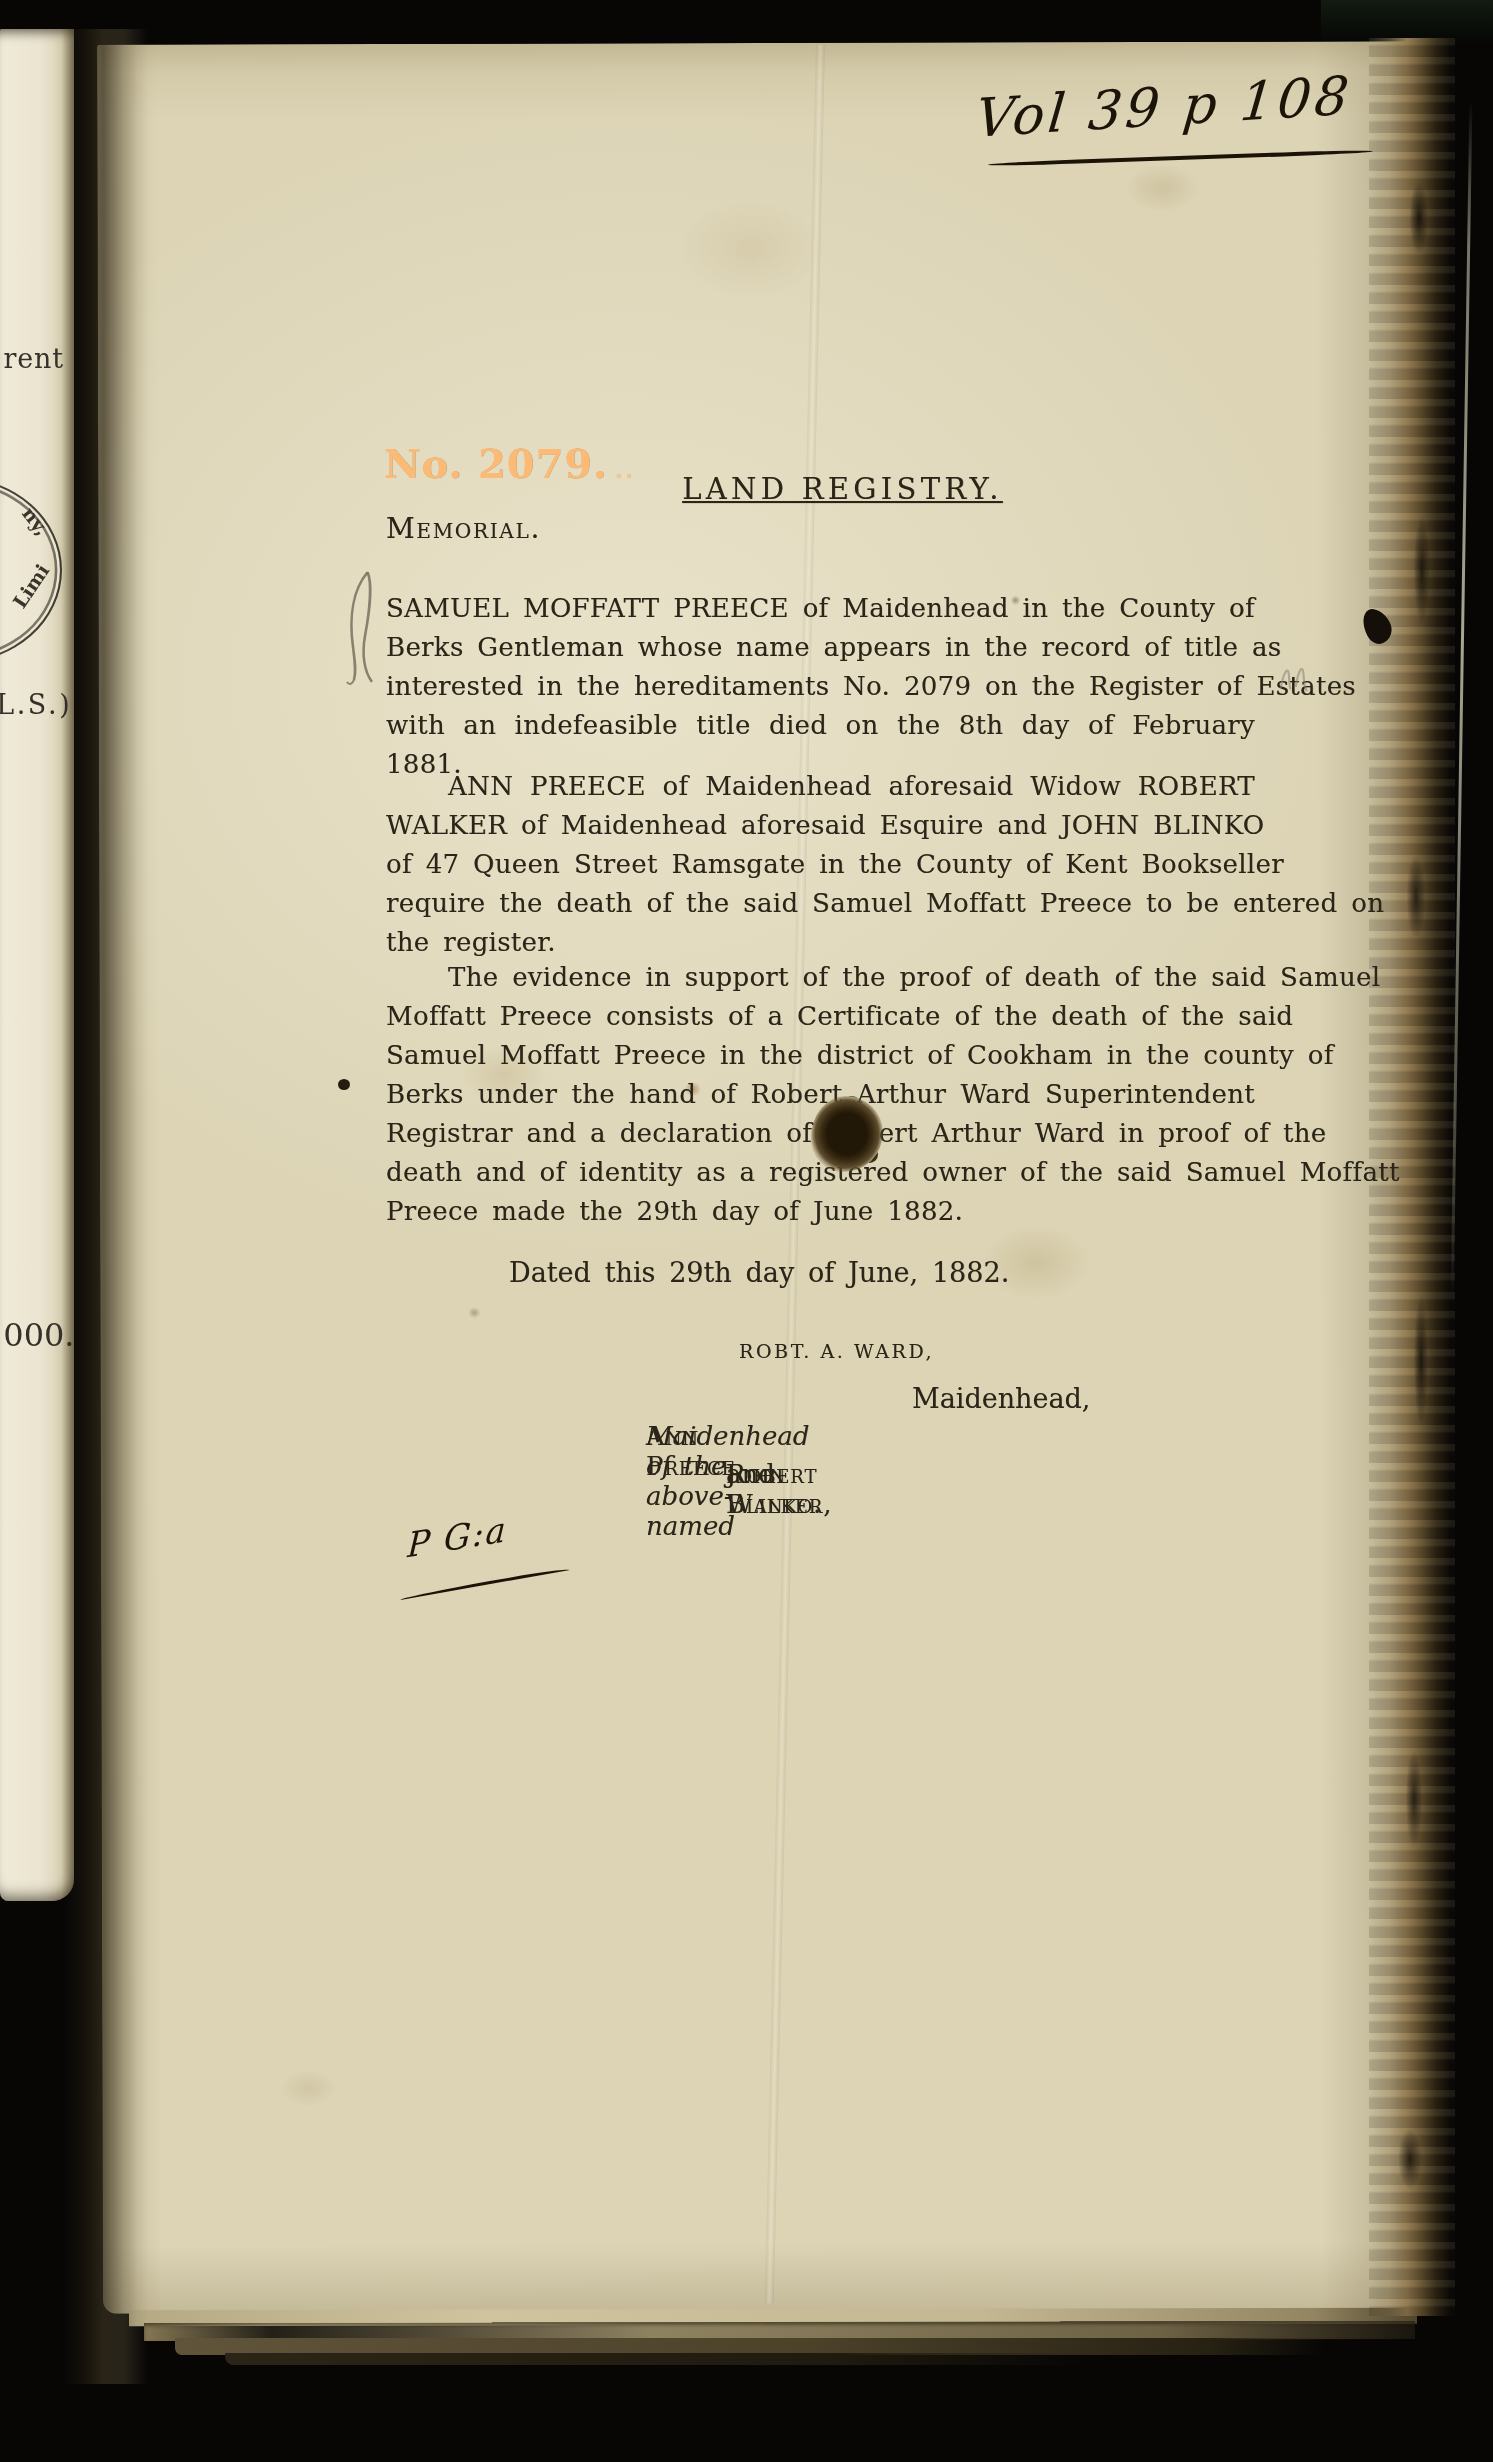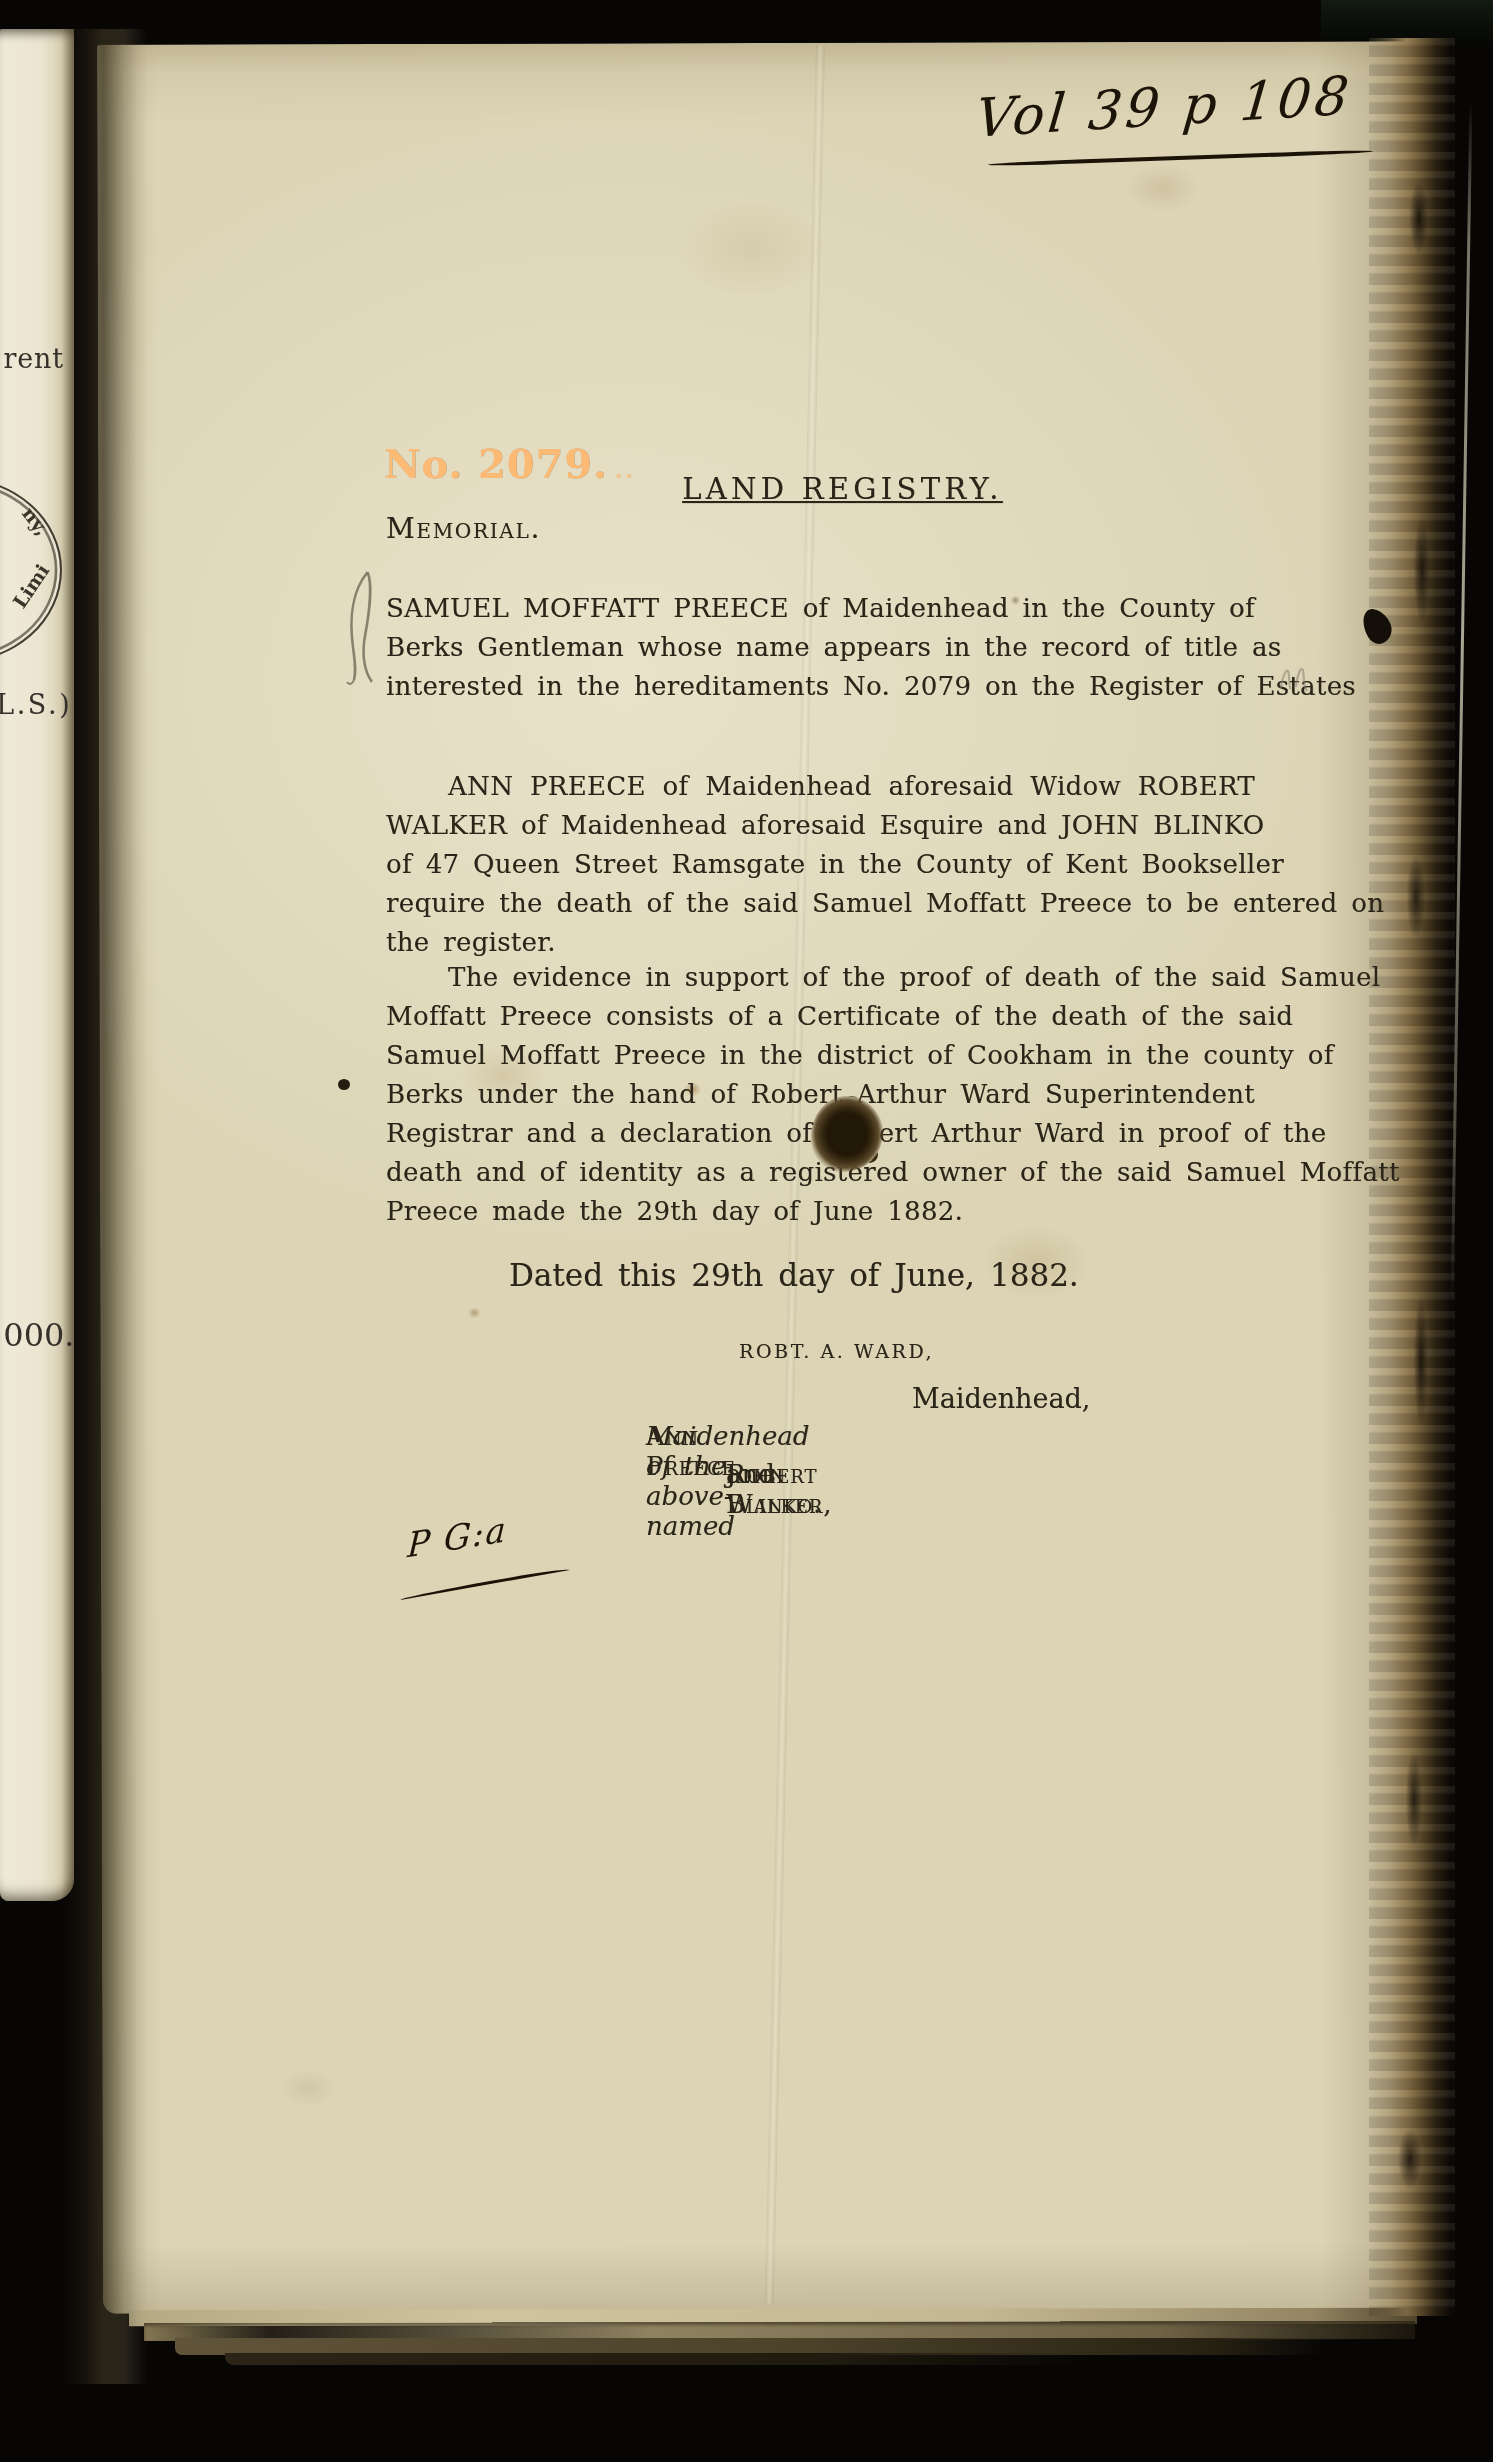--- a/index.html
+++ b/index.html
@@ -91,21 +91,21 @@
 
   .para{width:869px;left:386px;font-size:26px;line-height:39px;z-index:10;}
   .p1{top:589px;}
   .p2{top:767px;}
   .p3{top:958px;}
   .pline{position:relative;display:block;height:39px;white-space:nowrap;
     text-align:justify;text-align-last:justify;text-justify:inter-word;word-spacing:5.2px;letter-spacing:0.3px;}
   .pline.ind{padding-left:62px;}
   .pline.last{text-align-last:left;white-space:normal;}
 
-  .dated{left:509px;top:1257px;font-size:31px;word-spacing:5.2px;}
+  .dated{left:509px;top:1257px;font-size:27px;word-spacing:5.2px;}
   .sig-name{left:739px;top:1340px;font-size:19px;letter-spacing:2.6px;}
   .sig-place{left:912px;top:1383px;font-size:27px;}
   .sig-role{left:646px;top:1421px;font-size:26px;word-spacing:4.3px;}
   .sig-role .sc,.sig-clients .sc{letter-spacing:0.9px;}
   .sig-clients{left:726px;top:1459px;font-size:26px;word-spacing:3.4px;}
 
   
   .hand{color:#1c1408;z-index:12;white-space:nowrap;}
   .vol-note{left:976px;top:76px;font-size:53px;font-style:italic;letter-spacing:3.4px;
     transform:rotate(-3.5deg) skewX(-9deg);}
@@ -164,20 +164,21 @@
   </svg>
 
   <div class="print doc-number">No. 2079.</div>
   <div class="print doc-title">LAND REGISTRY.</div>
   <div class="print doc-subtitle sc">Memorial.</div>
 
   <div class="print para p1">
     <span class="pline">SAMUEL MOFFATT PREECE of Maidenhead in the County of</span>
     <span class="pline">Berks Gentleman whose name appears in the record of title as</span>
     <span class="pline">interested in the hereditaments No. 2079 on the Register of Estates</span>
+    <span class="pline last">with an indefeasible title died on the 8th day of February 1881.</span>
   </div>
 
   <div class="print para p2">
     <span class="pline ind">ANN PREECE of Maidenhead aforesaid Widow ROBERT</span>
     <span class="pline">WALKER of Maidenhead aforesaid Esquire and JOHN BLINKO</span>
     <span class="pline">of 47 Queen Street Ramsgate in the County of Kent Bookseller</span>
     <span class="pline">require the death of the said Samuel Moffatt Preece to be entered on</span>
     <span class="pline last">the register.</span>
   </div>
 

